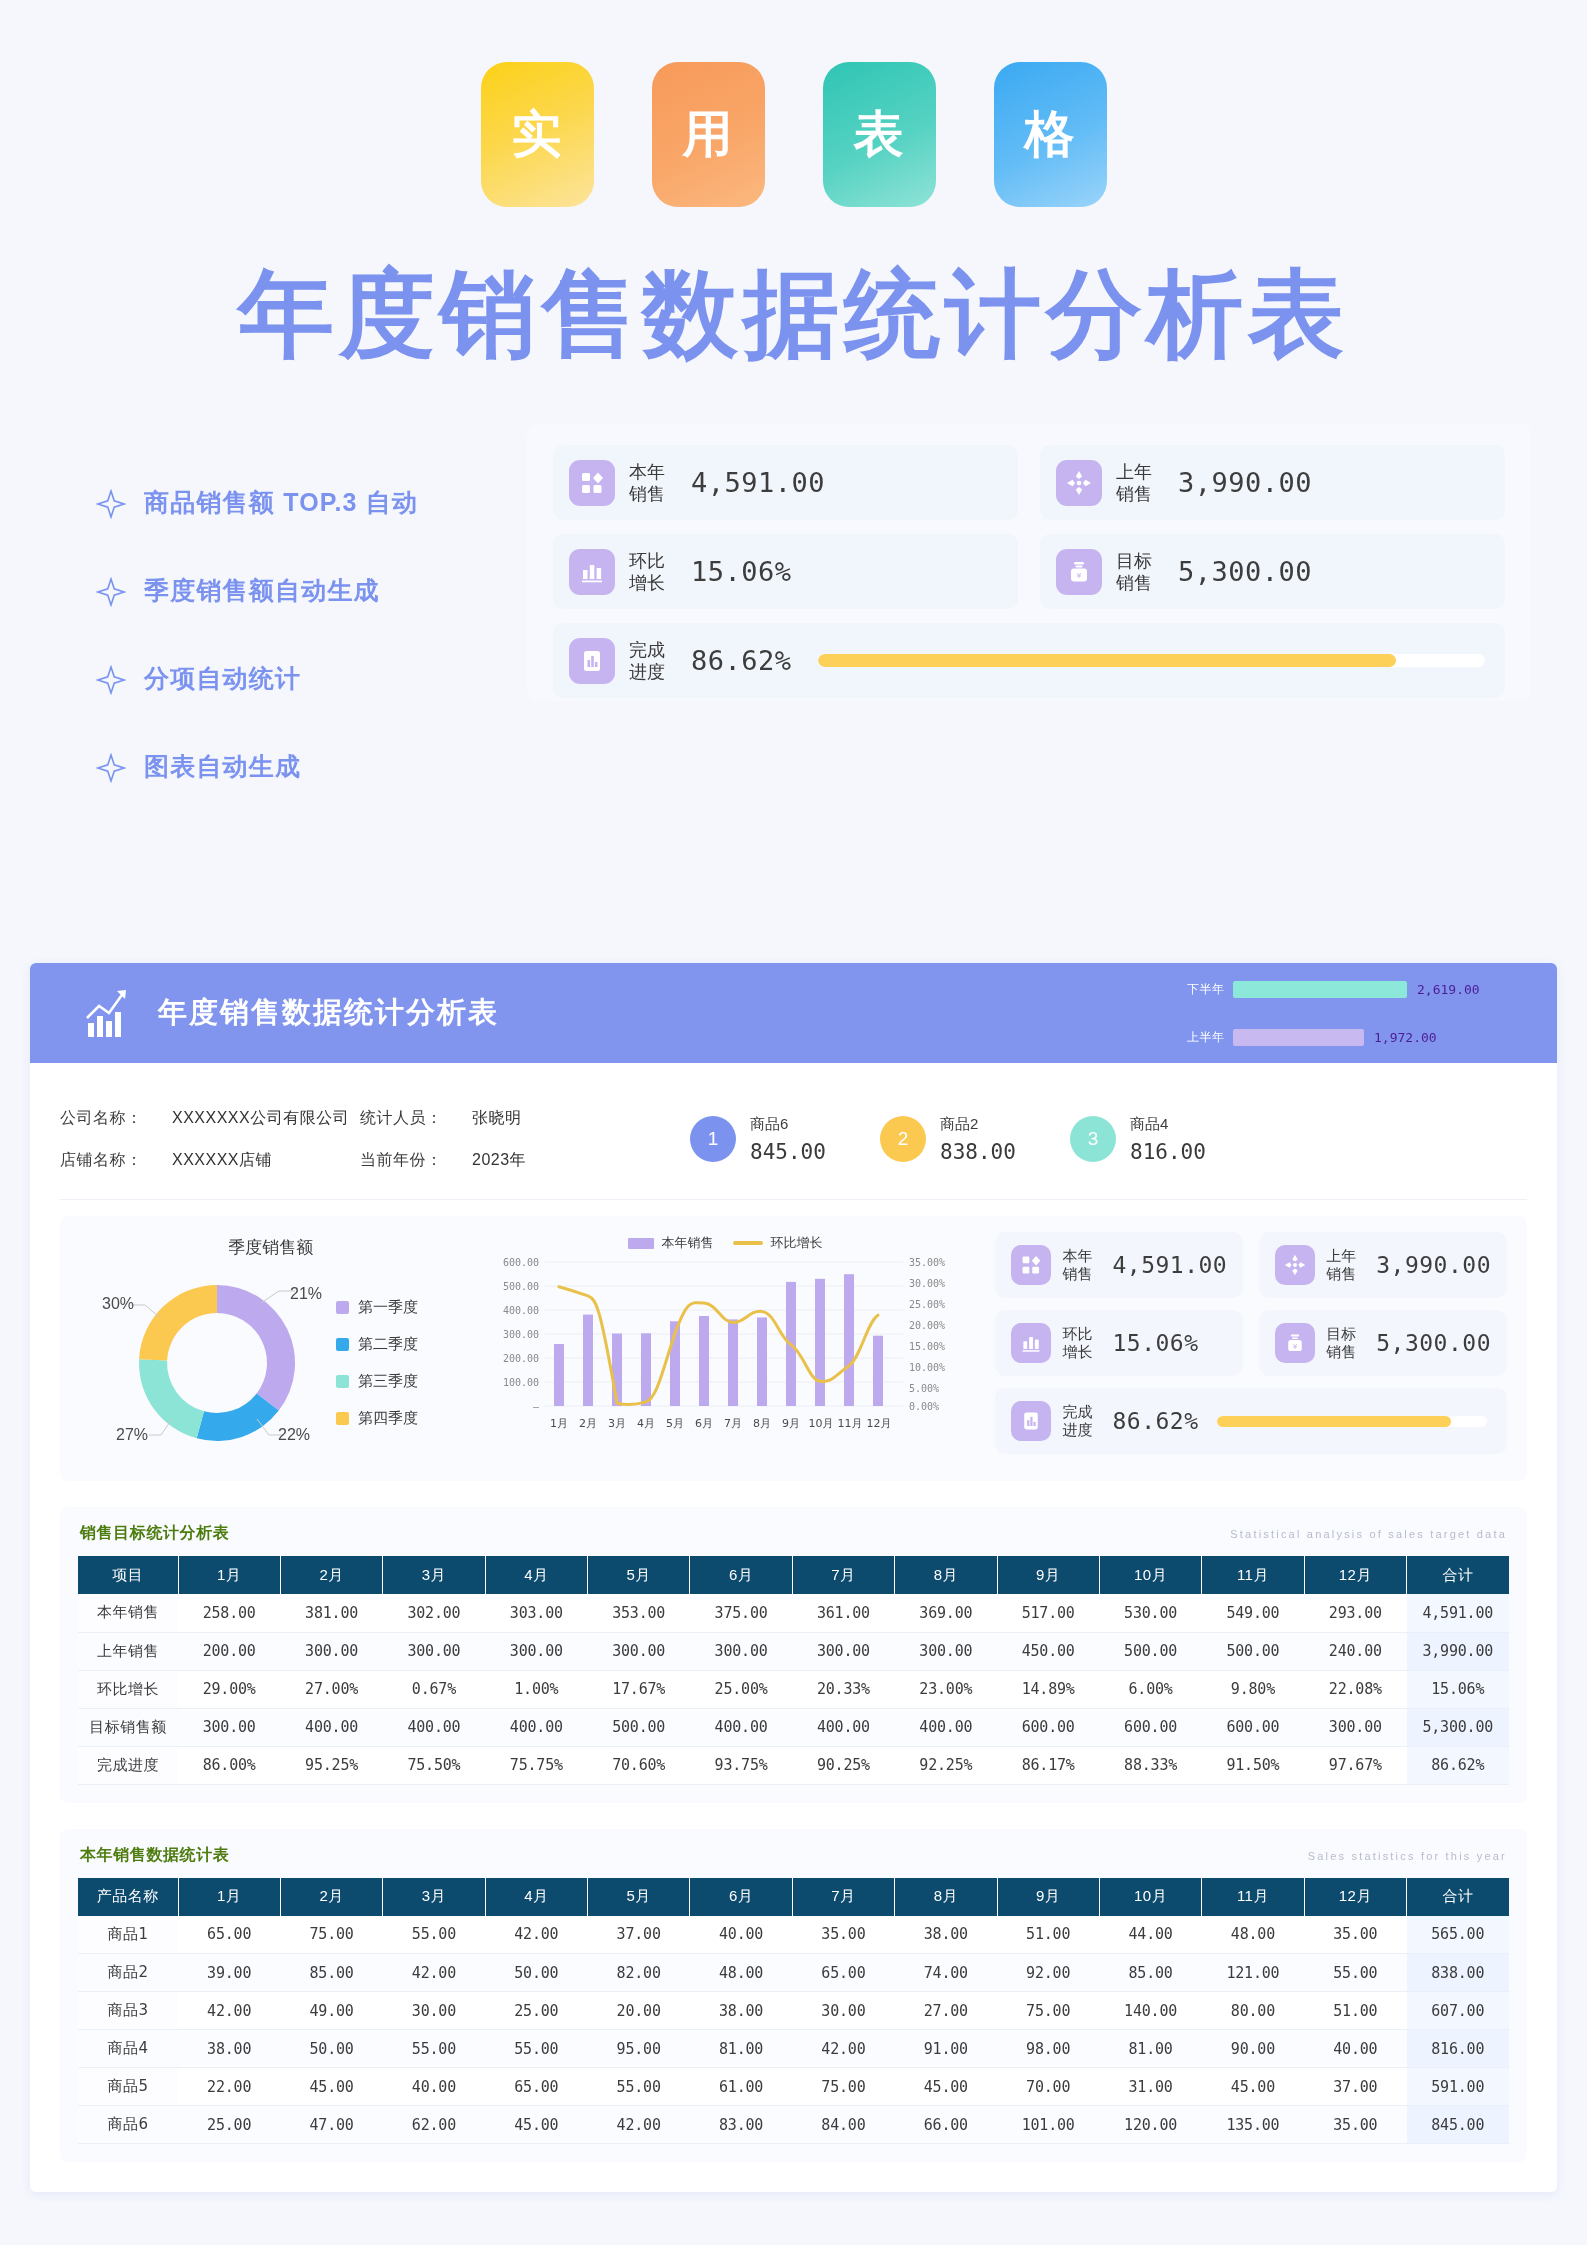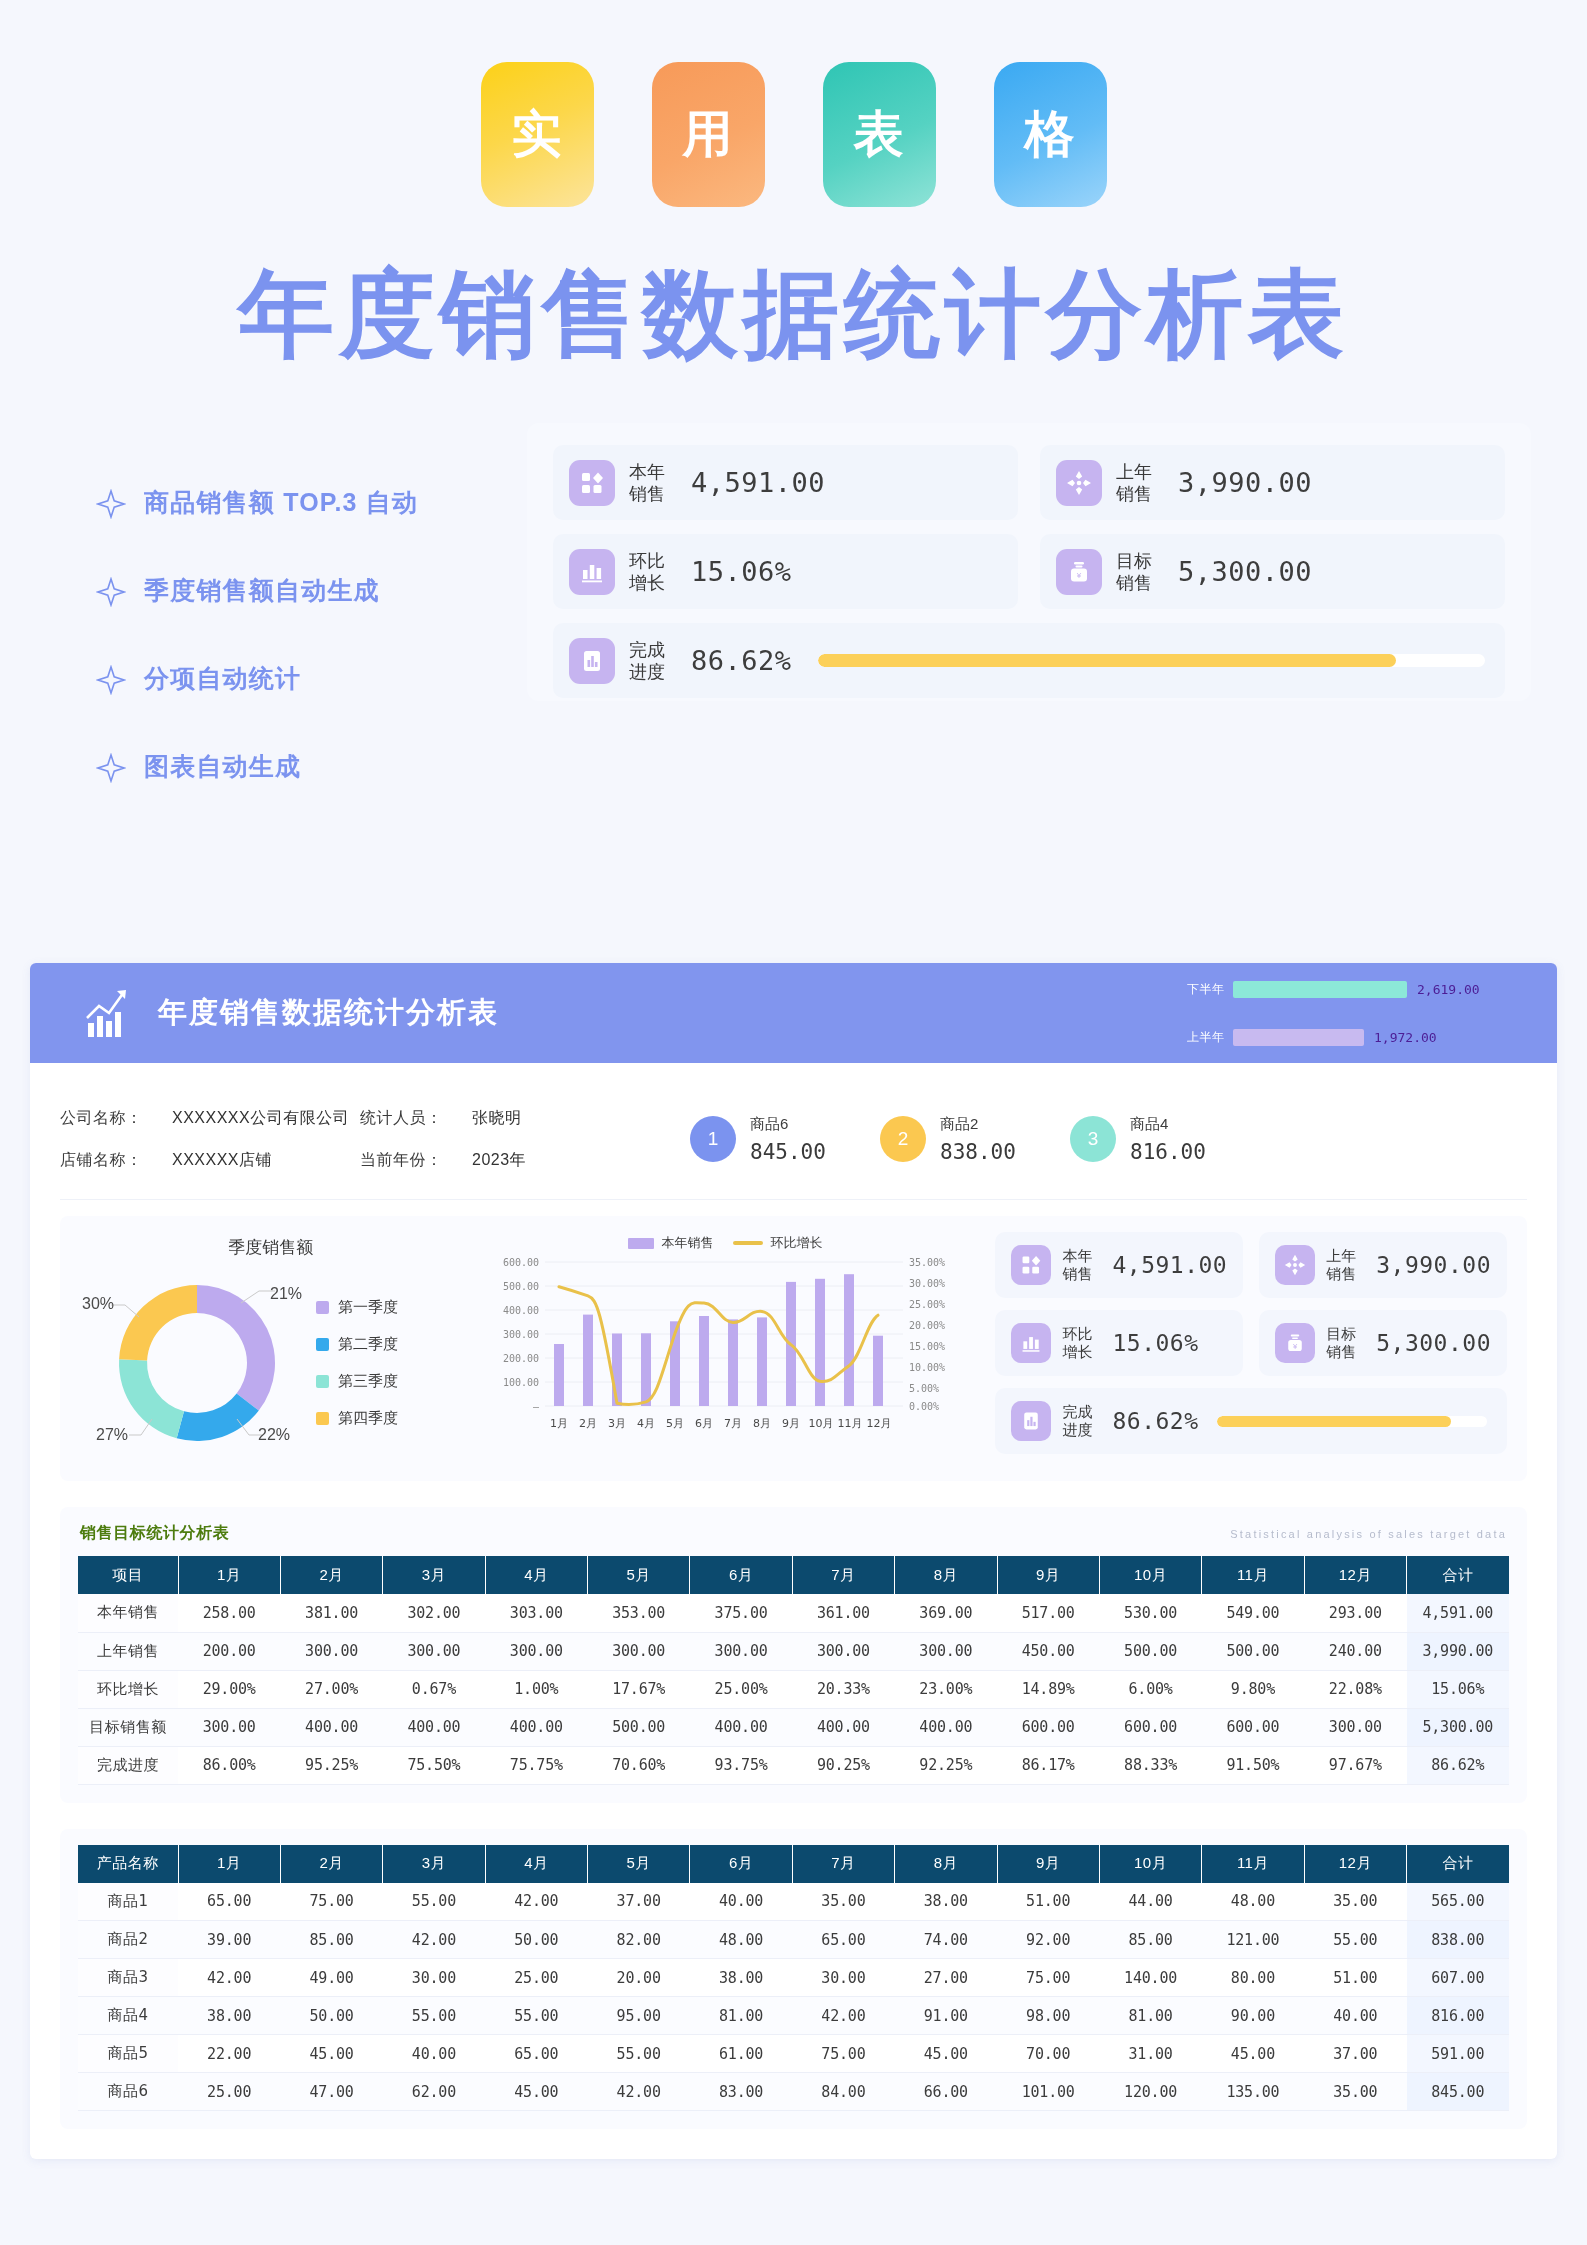--- a/index.html
+++ b/index.html
@@ -118,21 +118,21 @@
                font-family: "DejaVu Sans Mono", monospace; }
 
   
   .charts-row {
     display: flex; background: #fafbff; border-radius: 8px;
     margin-top: 16px; padding: 14px 16px 18px 16px; gap: 10px;
   }
   .donut-box { width: 400px; }
   .chart-cap { text-align: center; font-size: 17px; color: #3c3c3c; margin: 6px 0 4px 0; }
   .donut-wrap { display: flex; align-items: center; padding-left: 6px; }
-  .donut-holder { position: relative; width: 230px; height: 200px; }
+  .donut-holder { position: relative; width: 230px; height: 200px; margin-left: 20px; }
   .donut-legend { margin-left: 4px; }
   .leg-item { display: flex; align-items: center; height: 37px; font-size: 15px; color: #3c3c3c; }
   .leg-sw { width: 13px; height: 13px; border-radius: 2px; margin-right: 9px; flex: none; }
   .pct { position: absolute; font-size: 16px; color: #4a4a4a; }
 
   .combo-box { width: 500px; position: relative; }
   .combo-legend { display: flex; justify-content: center; gap: 20px; align-items: center;
                   font-size: 13px; color: #3c3c3c; margin-top: 4px; }
   .cl { display: flex; align-items: center; gap: 7px; }
   .cl-bar { width: 26px; height: 11px; background: #bdaaee; border-radius: 1px; }
@@ -692,20 +692,24 @@
                 <td>88.33%</td>
                 <td>91.50%</td>
                 <td>97.67%</td>
                 <td class="total">86.62%</td>
               </tr>
             </tbody>
         </table>
       </div>
 
       <div class="tbl-block">
+        <div class="tbl-cap-row">
+          <span class="tbl-cap">本年销售数据统计表</span>
+          <span class="tbl-cap-en">Sales statistics for this year</span>
+        </div>
         <table>
           <colgroup>
               <col class="c-head">
               <col>
               <col>
               <col>
               <col>
               <col>
               <col>
               <col>

